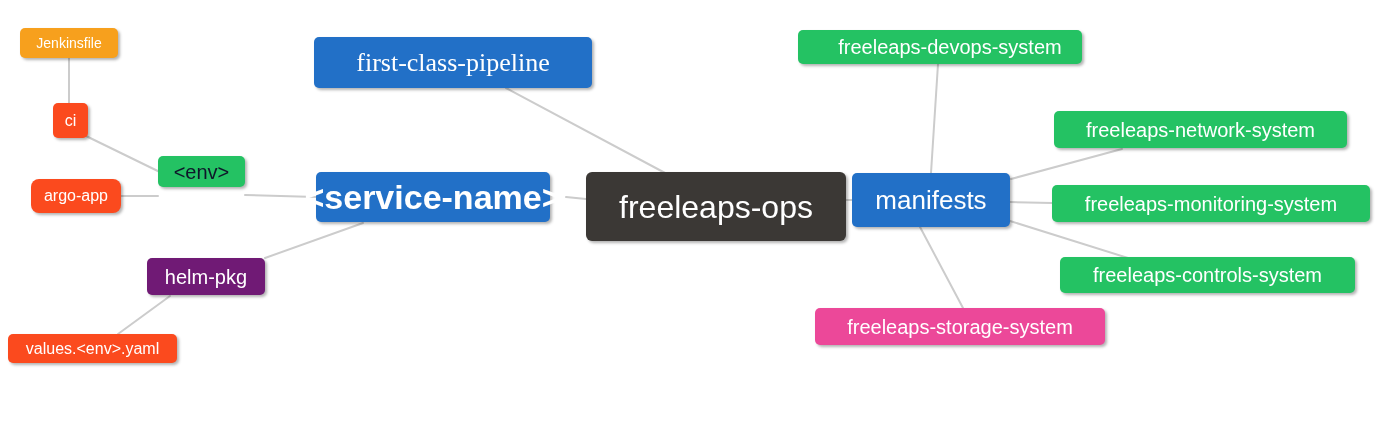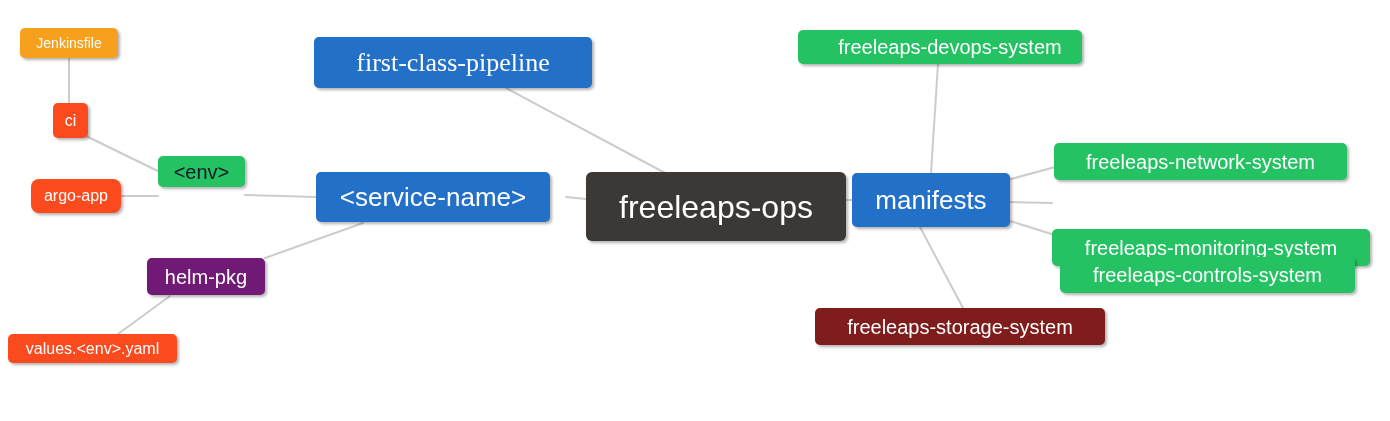--- a/index.html
+++ b/index.html
@@ -51,26 +51,26 @@
       <line x1="506" y1="88" x2="667" y2="174" stroke="#cccccc" stroke-width="2" stroke-linecap="round"></line>
       <line x1="846" y1="200" x2="852" y2="200" stroke="#cccccc" stroke-width="2" stroke-linecap="round"></line>
       <line x1="931" y1="173" x2="938" y2="64" stroke="#cccccc" stroke-width="2" stroke-linecap="round"></line>
       <line x1="1011" y1="179" x2="1122" y2="149" stroke="#cccccc" stroke-width="2" stroke-linecap="round"></line>
       <line x1="1010" y1="202" x2="1052" y2="203" stroke="#cccccc" stroke-width="2" stroke-linecap="round"></line>
       <line x1="1010" y1="221" x2="1128" y2="258" stroke="#cccccc" stroke-width="2" stroke-linecap="round"></line>
       <line x1="920" y1="227" x2="963" y2="308" stroke="#cccccc" stroke-width="2" stroke-linecap="round"></line>
     </svg>
 <div class="node root" style="left: 586px; top: 172px; width: 260px; height: 69px; font-size: 32px; background: rgb(59, 56, 53); color: rgb(255, 255, 255);">freeleaps-ops</div>
     <div class="node level1" style="left: 314px; top: 37px; width: 278px; height: 51px; font-size: 26px; background: rgb(34, 112, 199); color: rgb(255, 255, 255); font-family: Liberation Serif, serif;">first-class-pipeline</div>
-    <div class="node level1" style="left: 316px; top: 172px; width: 234px; height: 50px; font-size: 26px; background: rgb(34, 112, 199); color: rgb(255, 255, 255);">&lt;service-name&gt;</div>
+    <div class="node level1" style="left: 316px; top: 172px; width: 234px; height: 50px; font-size: 34px; background: rgb(34, 112, 199); color: rgb(255, 255, 255); font-weight: bold;">&lt;service-name&gt;</div>
     <div class="node level1" style="left: 852px; top: 173px; width: 158px; height: 54px; font-size: 26px; background: rgb(34, 112, 199); color: rgb(255, 255, 255);">manifests</div>
     <div class="node level2" style="left: 158px; top: 156px; width: 87px; height: 31px; font-size: 20px; background: rgb(36, 194, 99); color: #0f172a;">&lt;env&gt;</div>
     <div class="node level2" style="left: 147px; top: 258px; width: 118px; height: 37px; font-size: 20px; background: #701a75; color: rgb(255, 255, 255);">helm-pkg</div>
     <div class="node level3" style="left: 53px; top: 103px; width: 35px; height: 35px; font-size: 16px; background: rgb(251, 74, 30); color: rgb(255, 255, 255);">ci</div>
     <div class="node level3" style="left: 31px; top: 179px; width: 90px; height: 34px; font-size: 16px; background: rgb(251, 74, 30); color: rgb(255, 255, 255); border-radius: 8px;">argo-app</div>
     <div class="node level3" style="left: 8px; top: 334px; width: 169px; height: 29px; font-size: 16px; background: rgb(251, 74, 30); color: rgb(255, 255, 255);">values.&lt;env&gt;.yaml</div>
     <div class="node level4" style="left: 20px; top: 28px; width: 98px; height: 30px; font-size: 14px; background: rgb(247, 160, 29); color: rgb(255, 255, 255);">Jenkinsfile</div>
     <div class="node level2" style="left: 798px; top: 30px; width: 284px; height: 34px; font-size: 20px; background: rgb(36, 194, 99); color: rgb(255, 255, 255); padding-left: 20px;">freeleaps-devops-system</div>
-    <div class="node level2" style="left: 1054px; top: 111px; width: 293px; height: 37px; font-size: 20px; background: rgb(36, 194, 99); color: rgb(255, 255, 255); margin-top: 32px;">freeleaps-network-system</div>
-    <div class="node level2" style="left: 1052px; top: 185px; width: 318px; height: 37px; font-size: 20px; background: rgb(36, 194, 99); color: rgb(255, 255, 255); margin-top: 44px;">freeleaps-monitoring-system</div>
+    <div class="node level2" style="left: 1054px; top: 111px; width: 293px; height: 37px; font-size: 20px; background: rgb(36, 194, 99); color: rgb(255, 255, 255);">freeleaps-network-system</div>
+    <div class="node level2" style="left: 1052px; top: 185px; width: 318px; height: 37px; font-size: 20px; background: rgb(36, 194, 99); color: rgb(255, 255, 255);">freeleaps-monitoring-system</div>
     <div class="node level2" style="left: 1060px; top: 257px; width: 295px; height: 36px; font-size: 20px; background: rgb(36, 194, 99); color: rgb(255, 255, 255);">freeleaps-controls-system</div>
-    <div class="node level2" style="left: 815px; top: 308px; width: 290px; height: 37px; font-size: 20px; background: #7f1d1d; color: rgb(255, 255, 255);">freeleaps-storage-system</div>
+    <div class="node level2" style="left: 815px; top: 308px; width: 290px; height: 37px; font-size: 20px; background: #ec4899; color: rgb(255, 255, 255);">freeleaps-storage-system</div>
   </div>
 
 </body></html>

